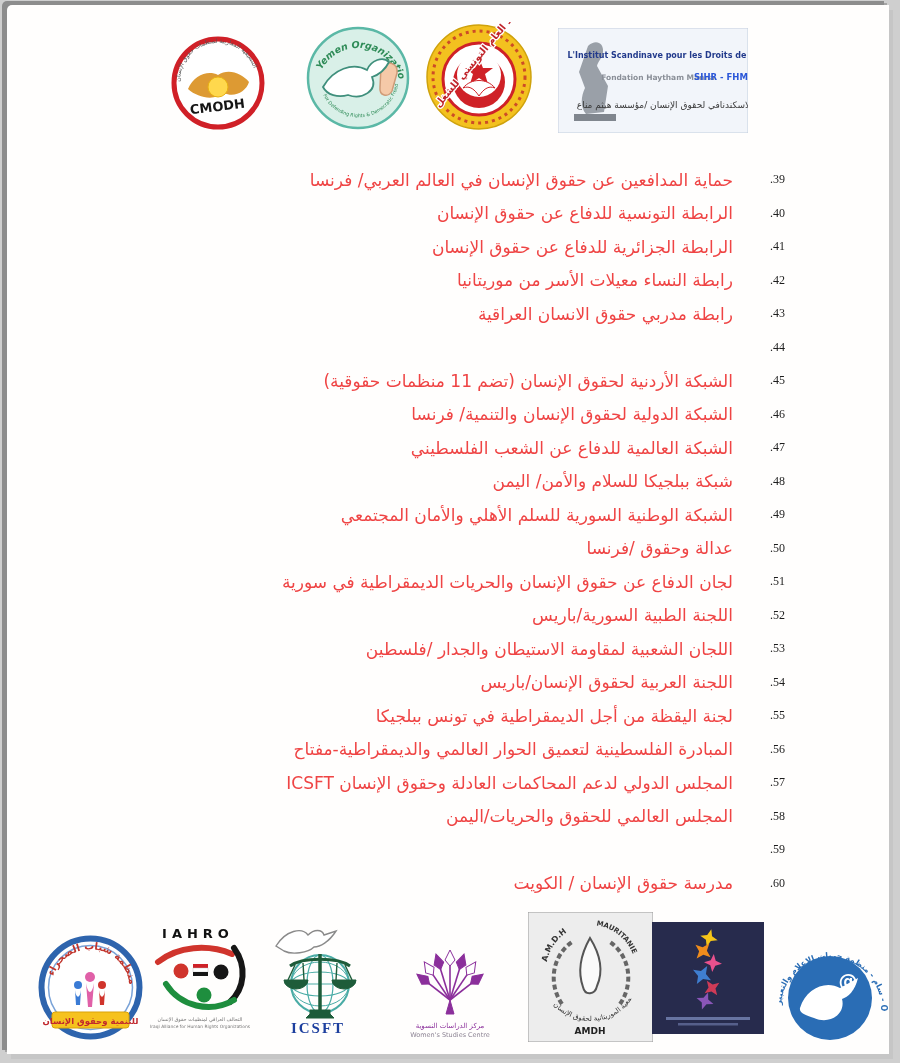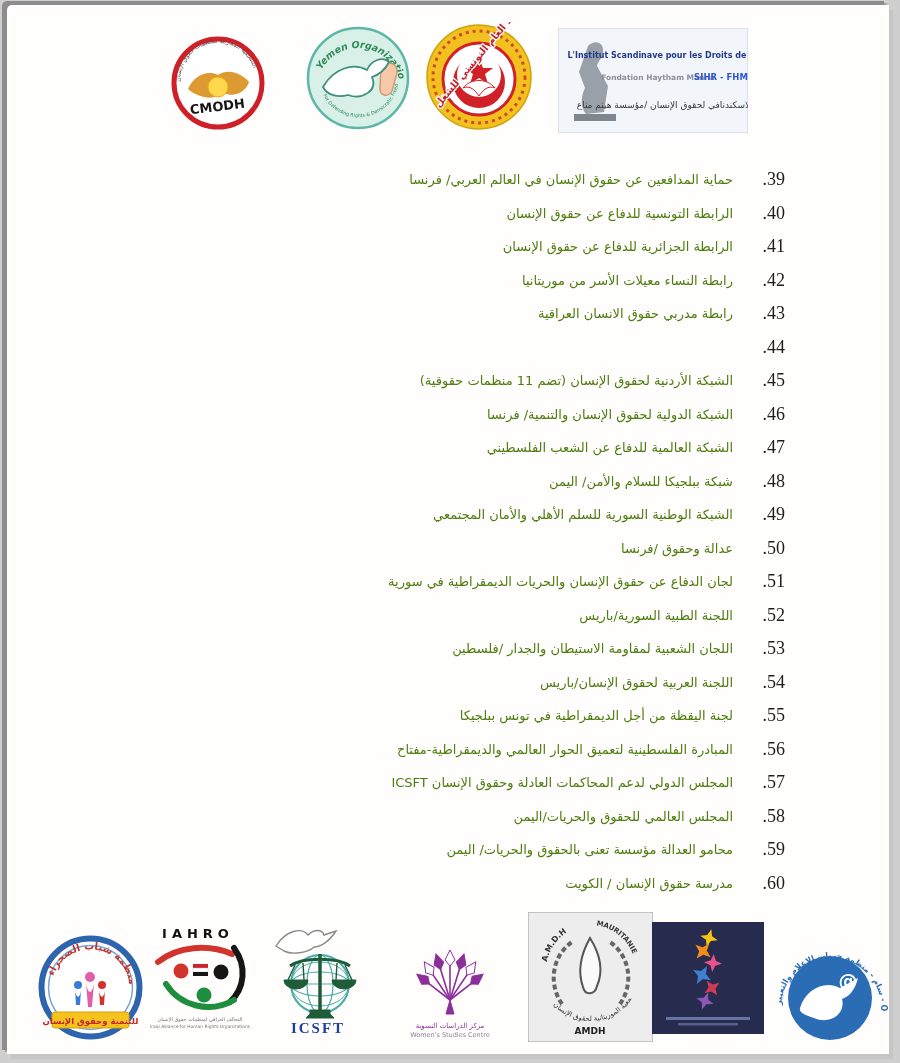--- a/index.html
+++ b/index.html
@@ -7,22 +7,22 @@
   .page{position:absolute;left:7px;top:5px;width:882px;height:1049px;
     background:#fffefd;border-radius:5px 0 0 0;
     box-shadow:-5px -4px 0 #8d8d8d,-2px -2px 0 #a5a5a5,4px 5px 0 #c6c6c6;}
   .logo{position:absolute;}
   svg{display:block;font-family:"DejaVu Sans",sans-serif;}
   .list{position:absolute;top:158px;left:0;right:0;direction:rtl;}
   .row{display:flex;direction:rtl;align-items:center;height:33.5px;
     padding-right:104px;column-gap:22px;}
   .num{width:30px;min-width:30px;direction:ltr;text-align:right;
     font-family:"Liberation Serif","DejaVu Serif",serif;
-    font-size:18px;color:#1d1d1d;}
-  .txt{font-size:13px;color:#4d7c0f;letter-spacing:0;white-space:nowrap;}
+    font-size:12px;color:#1d1d1d;}
+  .txt{font-size:17px;color:#ef4444;letter-spacing:0;white-space:nowrap;}
   .serif{font-family:"Liberation Serif","DejaVu Serif",serif;}
 </style>
 </head>
 <body>
 
 <div class="page">
 
 
   <div class="logo" style="left:163px;top:30px">
     <svg width="96" height="96" viewBox="0 0 96 96">
@@ -154,21 +154,20 @@
     <div class="row">
         <span class="num">.57</span>
         <span class="txt">المجلس الدولي لدعم المحاكمات العادلة وحقوق الإنسان ICSFT</span>
       </div>
     <div class="row">
         <span class="num">.58</span>
         <span class="txt">المجلس العالمي للحقوق والحريات/اليمن</span>
       </div>
     <div class="row">
         <span class="num">.59</span>
-        <span class="txt">محامو العدالة مؤسسة تعنى بالحقوق والحريات/ اليمن</span>
       </div>
     <div class="row">
         <span class="num">.60</span>
         <span class="txt">مدرسة حقوق الإنسان / الكويت</span>
       </div>
   </div>
 
   <div class="logo" style="left:31px;top:930px">
     <svg width="105" height="105" viewBox="0 0 105 105">
       <defs>

